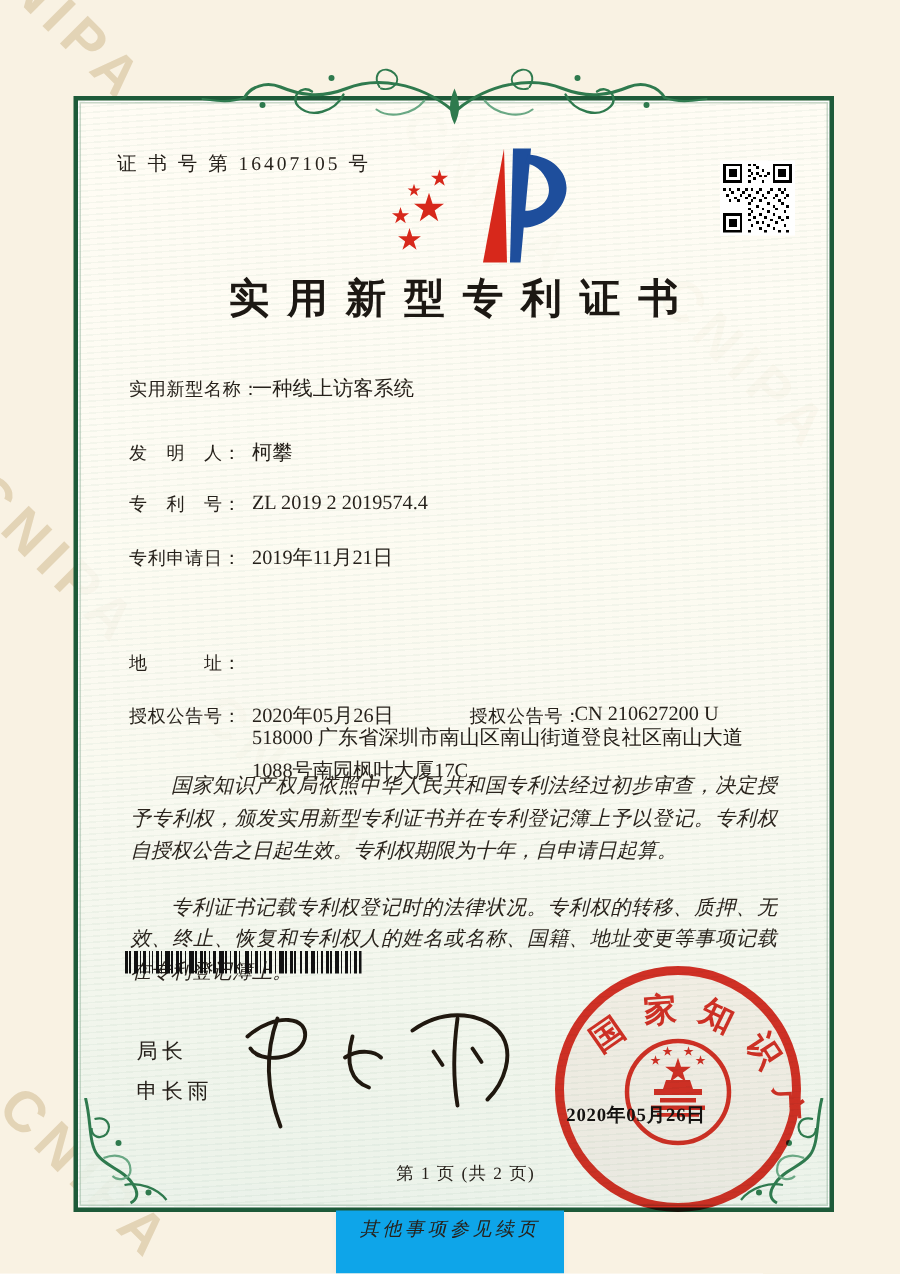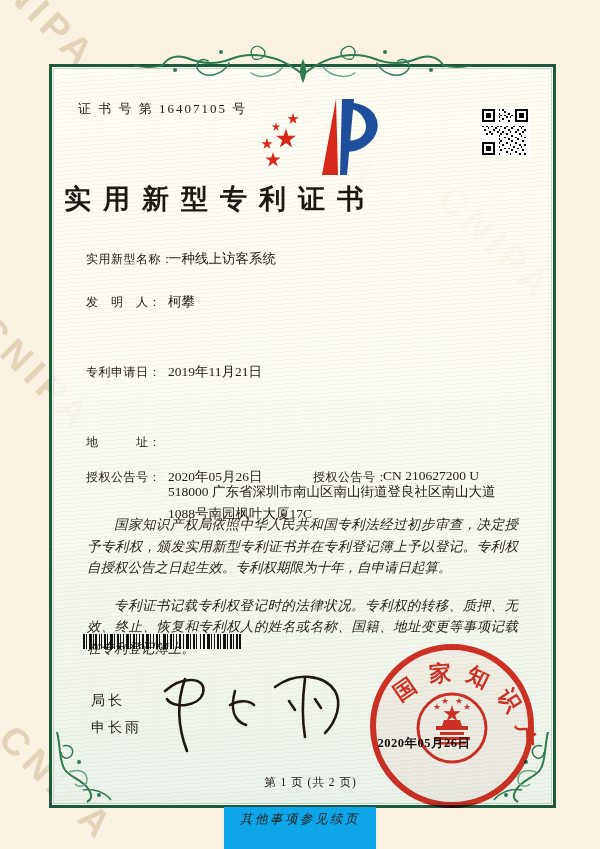--- a/index.html
+++ b/index.html
@@ -21,21 +21,21 @@
         background:linear-gradient(180deg,rgba(255,253,246,.88) 0%,rgba(251,251,243,.86) 55%,rgba(233,242,234,.9) 100%);}
   .cert::before{content:"";position:absolute;inset:0;pointer-events:none;
         background:repeating-linear-gradient(176deg,rgba(110,160,130,.07) 0 1px,transparent 1px 4px);}
   .ornament-top{position:absolute;left:50%;top:-24px;transform:translateX(-50%);z-index:2;}
   .corner{position:absolute;z-index:1;}
   .corner-bl{left:1px;bottom:1px;}
   .corner-br{right:1px;bottom:1px;transform:scaleX(-1);}
   .cert-no{position:absolute;left:26px;top:33px;font-size:13px;letter-spacing:2px;}
   .logo{position:absolute;left:198px;top:24px;}
   .qr{position:absolute;left:428px;top:40px;background:#fff;padding:2px;line-height:0;}
-  .title{position:absolute;left:0;right:0;top:114px;font-size:27px;font-weight:bold;
+  .title{position:absolute;left:0;right:0;top:114px;text-align:center;font-size:27px;font-weight:bold;
          letter-spacing:12px;text-indent:12px;color:#1c1813;}
   .row{position:absolute;left:34px;font-size:13.5px;white-space:nowrap;}
   .lbl{display:inline-block;width:82px;font-size:12px;letter-spacing:.5px;vertical-align:top;padding-top:1px;}
   .val{font-size:13.5px;}
   .r1{top:183px}.r2{top:226px}.r3{top:260px}.r4{top:296px}.r5{top:332px}.r6{top:366px}.r7{top:401px}
   .r6 .val{display:inline-block;width:354px;white-space:normal;line-height:22px;vertical-align:top;margin-top:48px;}
   .grant2{position:absolute;left:227px;top:0;}
   .grant2 .lbl{width:70px;}
   .body{position:absolute;left:19px;top:432px;width:463px;font-size:13.5px;line-height:21.5px;
         text-align:justify;font-style:italic;color:#2a241d;}
@@ -146,20 +146,23 @@
       </g>
     </svg>
 
     <div class="title">实用新型专利证书</div>
 
     <div class="row r1">
       <span class="lbl">实用新型名称：</span><span class="val">一种线上访客系统</span>
     </div>
     <div class="row r2">
       <span class="lbl">发　明　人：</span><span class="val">柯攀</span>
+    </div>
+    <div class="row r3">
+      <span class="lbl">专　利　号：</span><span class="val">ZL 2019 2 2019574.4</span>
     </div>
     <div class="row r4">
       <span class="lbl">专利申请日：</span><span class="val">2019年11月21日</span>
     </div>
     <div class="row r6">
       <span class="lbl">地　　　址：</span><span class="val">518000 广东省深圳市南山区南山街道登良社区南山大道1088号南园枫叶大厦17C</span>
     </div>
     <div class="row r7">
       <span class="lbl">授权公告号：</span><span class="val">2020年05月26日</span>
       <span class="grant2">

